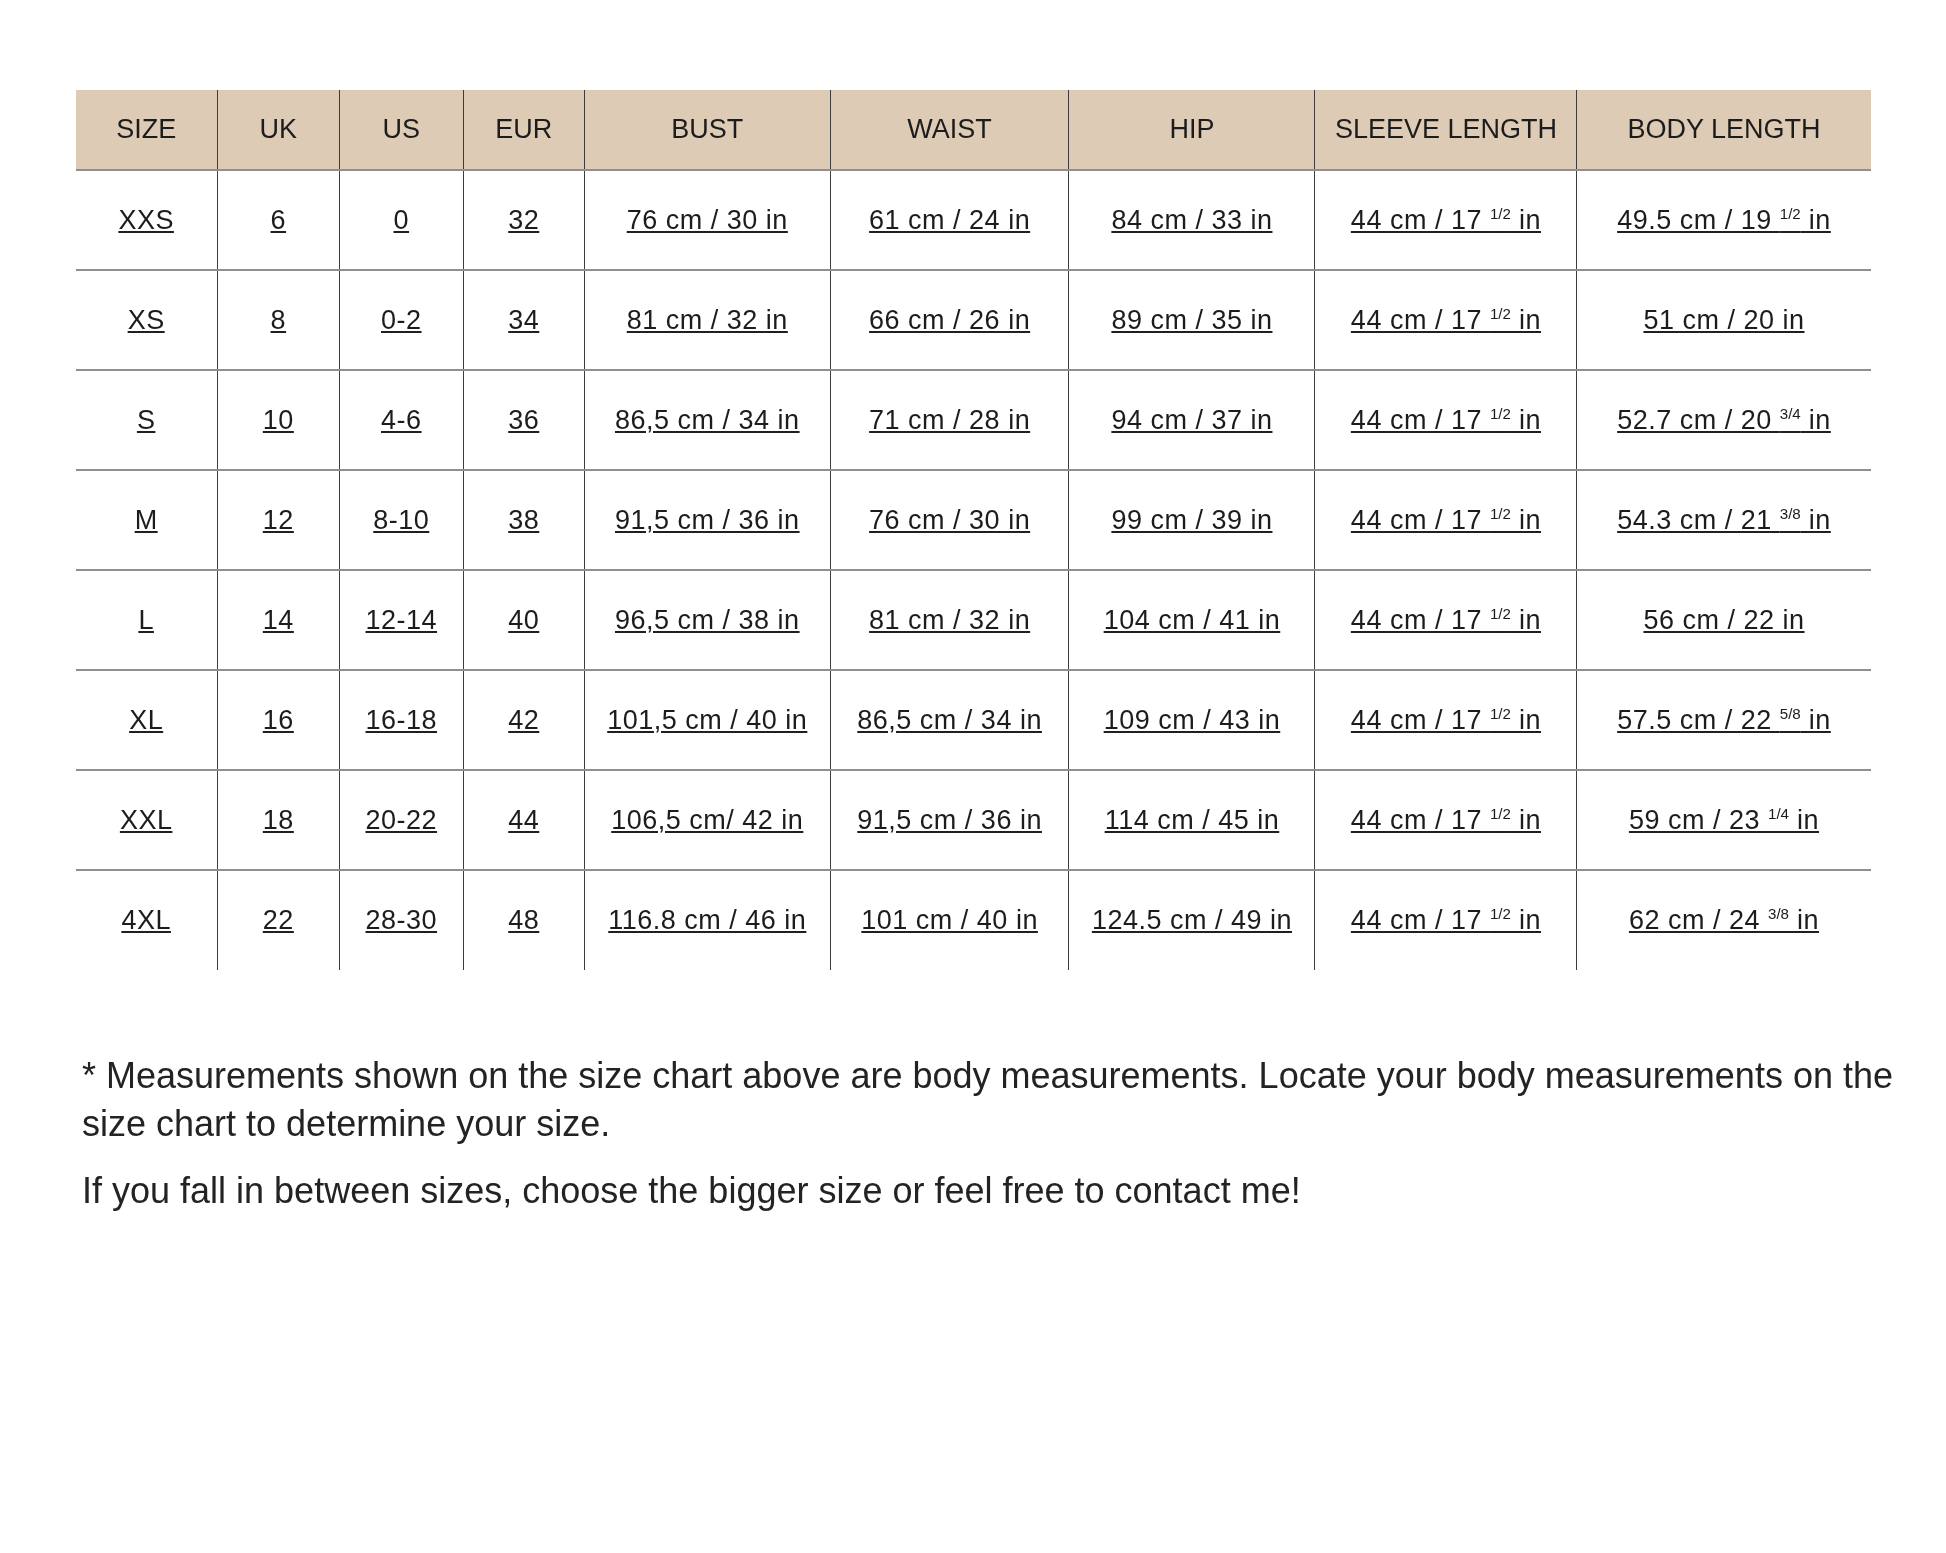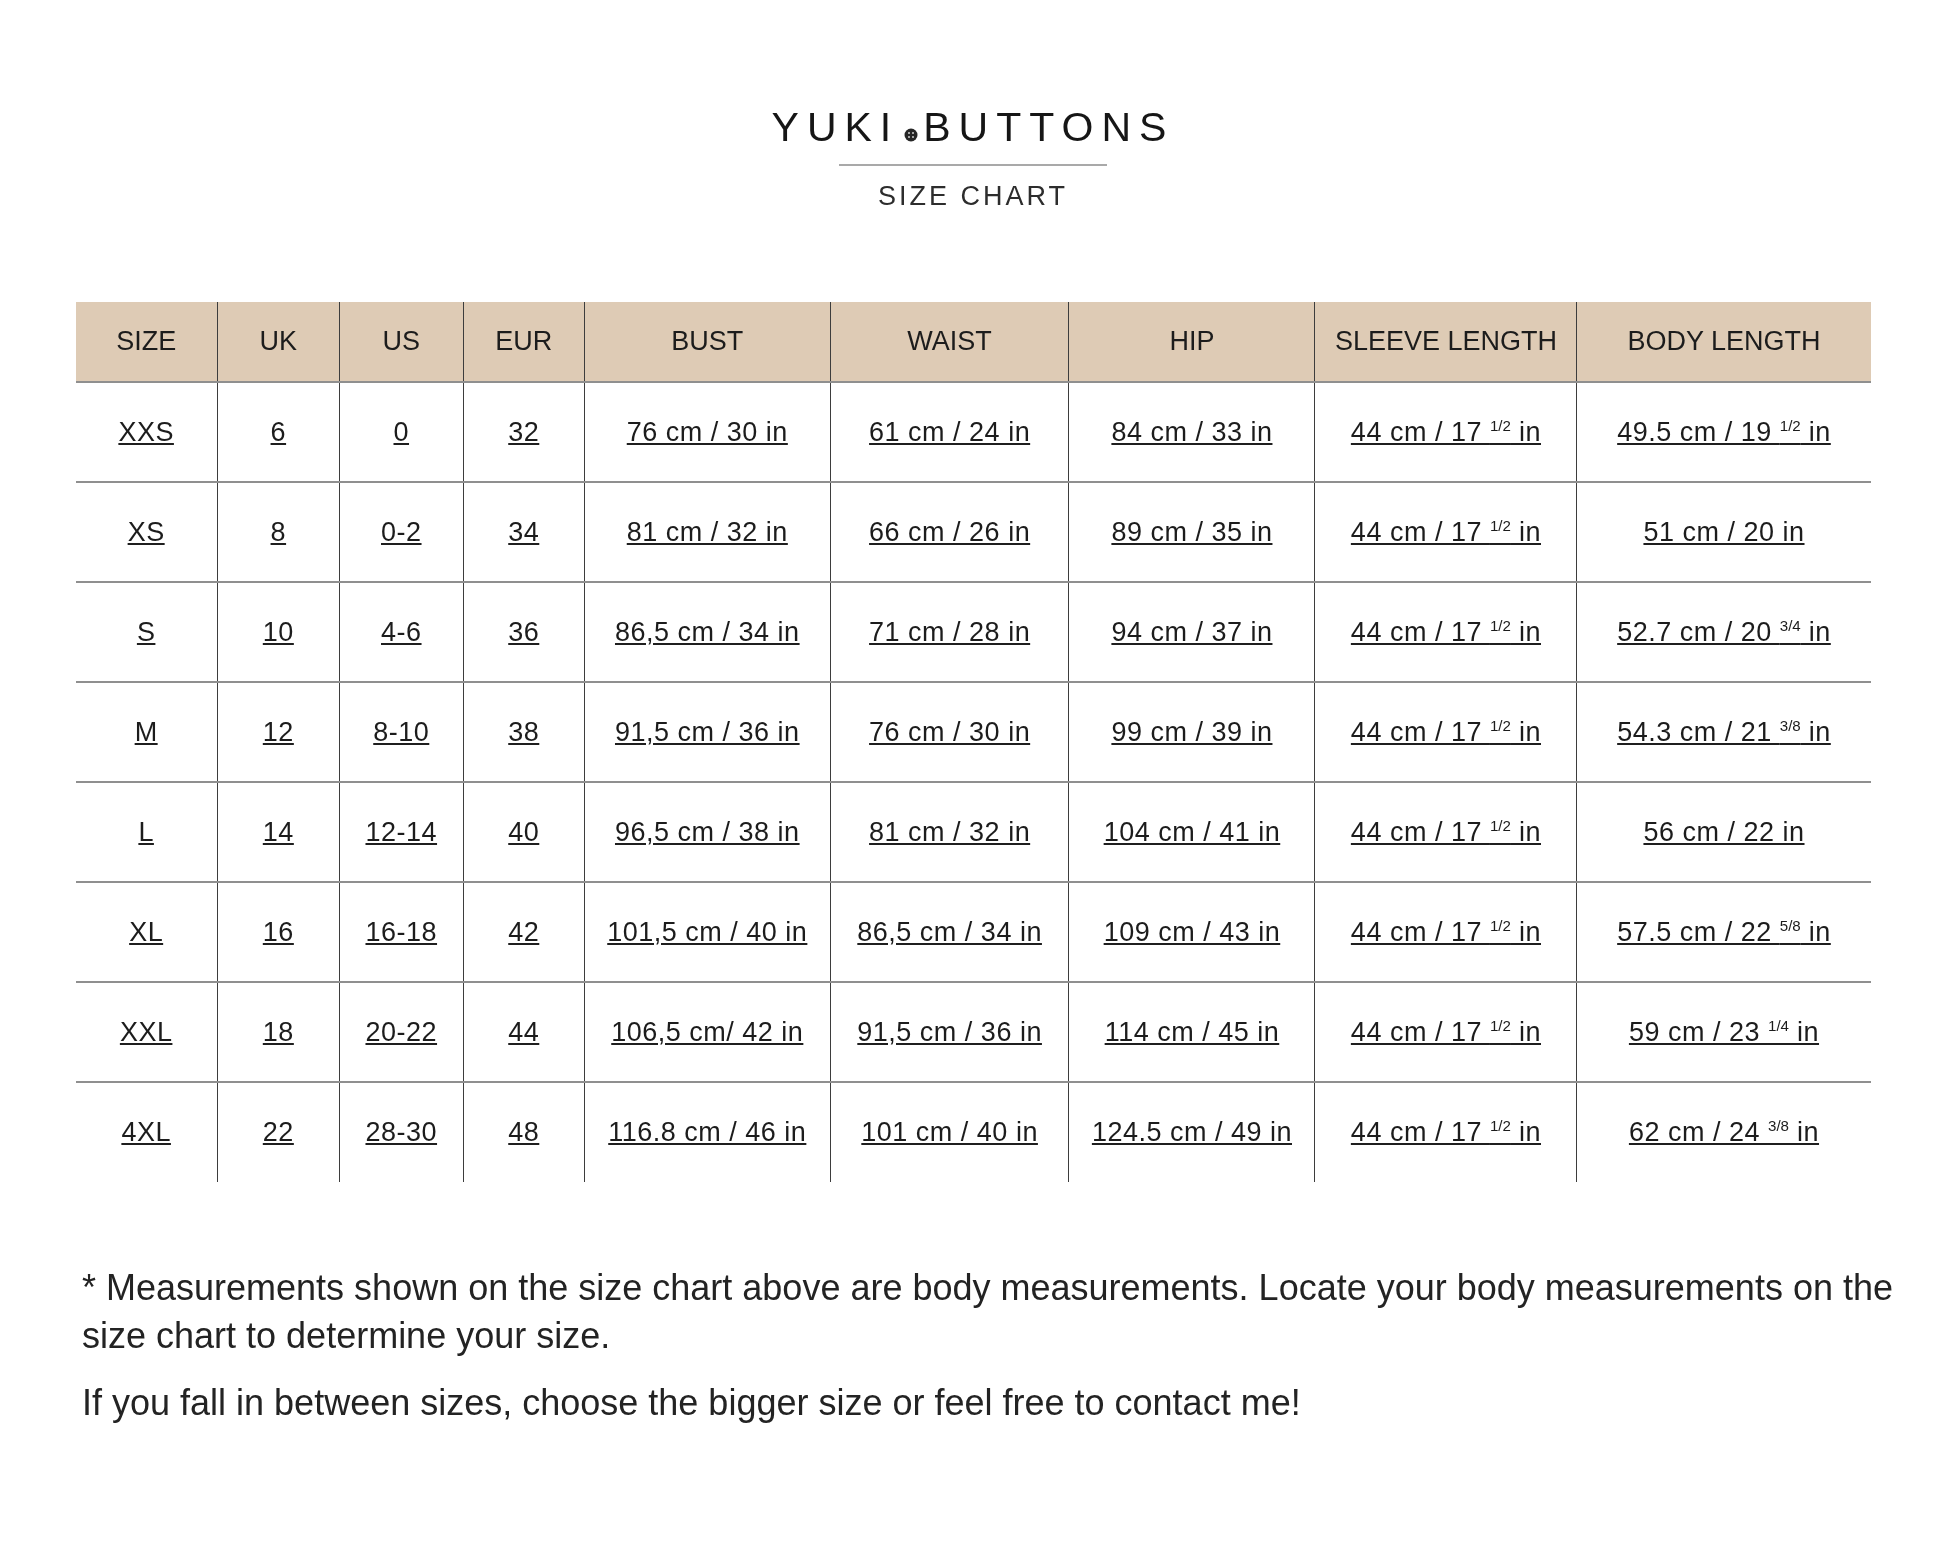--- a/index.html
+++ b/index.html
@@ -44,35 +44,20 @@
 
   .notes{margin:82px 52px 0 82px;font-size:36px;line-height:1.32;color:#232323;}
   .notes p{margin:0;}
   .notes p + p{margin-top:20px;}
 </style>
 </head>
 <body>
 
 <div class="page">
 
-  <header>
-    <h1 class="brand">
-      <span>YUKI</span>
-      <svg class="btn-icon" width="14" height="14" viewBox="0 0 14 14" aria-hidden="true">
-        <circle cx="7" cy="7" r="6.5" fill="#262626"></circle>
-        <circle cx="5" cy="5" r="1" fill="#cfcfcf"></circle>
-        <circle cx="9" cy="5" r="1" fill="#cfcfcf"></circle>
-        <circle cx="5" cy="9" r="1" fill="#cfcfcf"></circle>
-        <circle cx="9" cy="9" r="1" fill="#cfcfcf"></circle>
-      </svg>
-      <span>BUTTONS</span>
-    </h1>
-    <div class="divider"></div>
-    <h2 class="subtitle">SIZE CHART</h2>
-  </header>
 
   <table class="size-table">
     <colgroup>
       <col style="width:7.9%">
       <col style="width:6.8%">
       <col style="width:6.9%">
       <col style="width:6.75%">
       <col style="width:13.7%">
       <col style="width:13.3%">
       <col style="width:13.7%">

